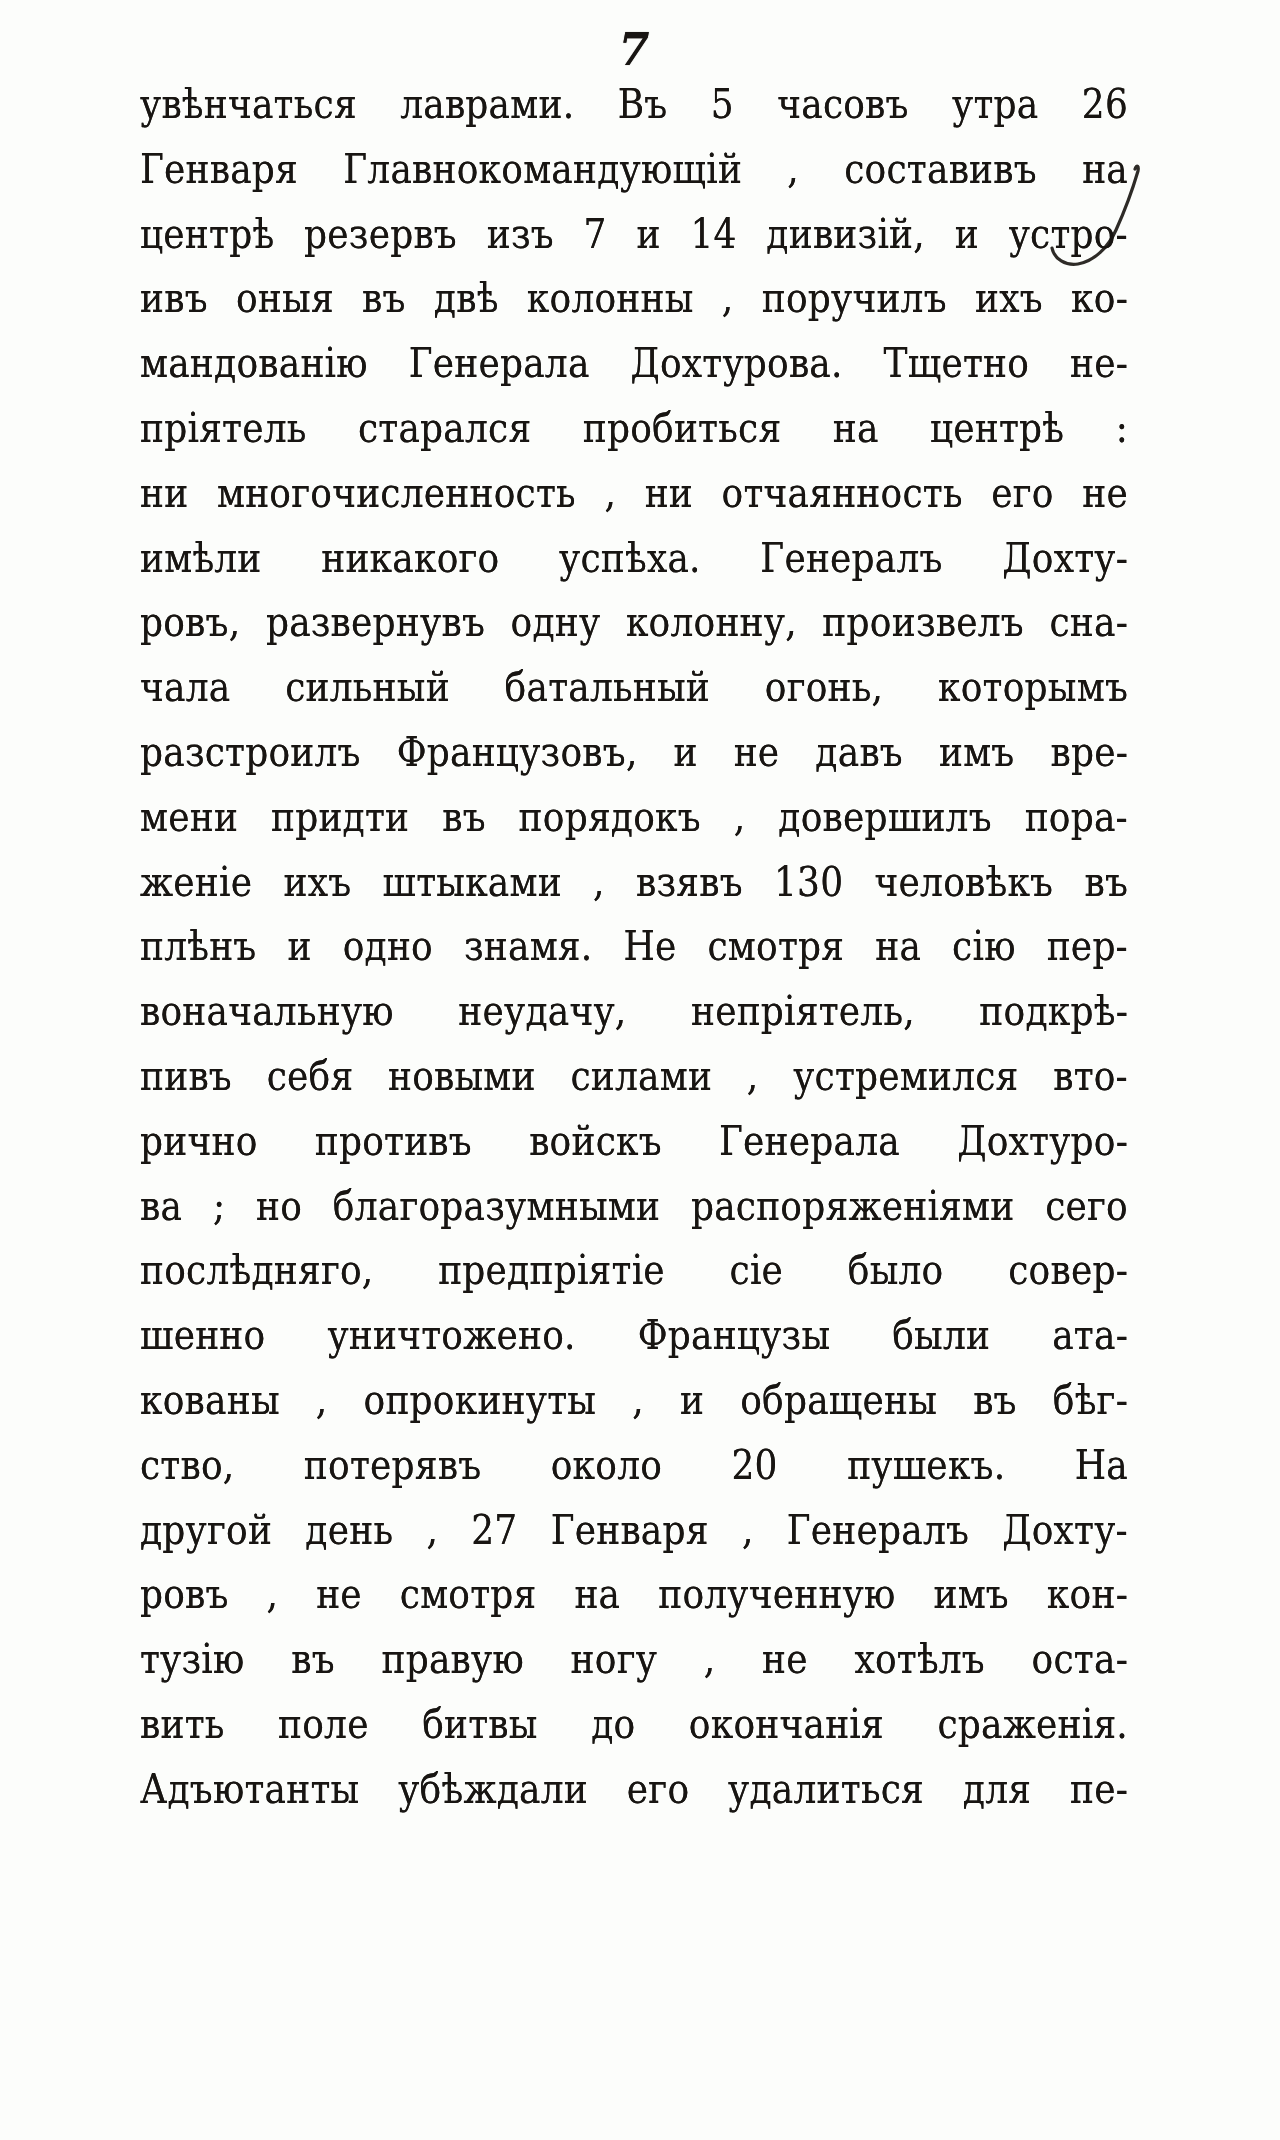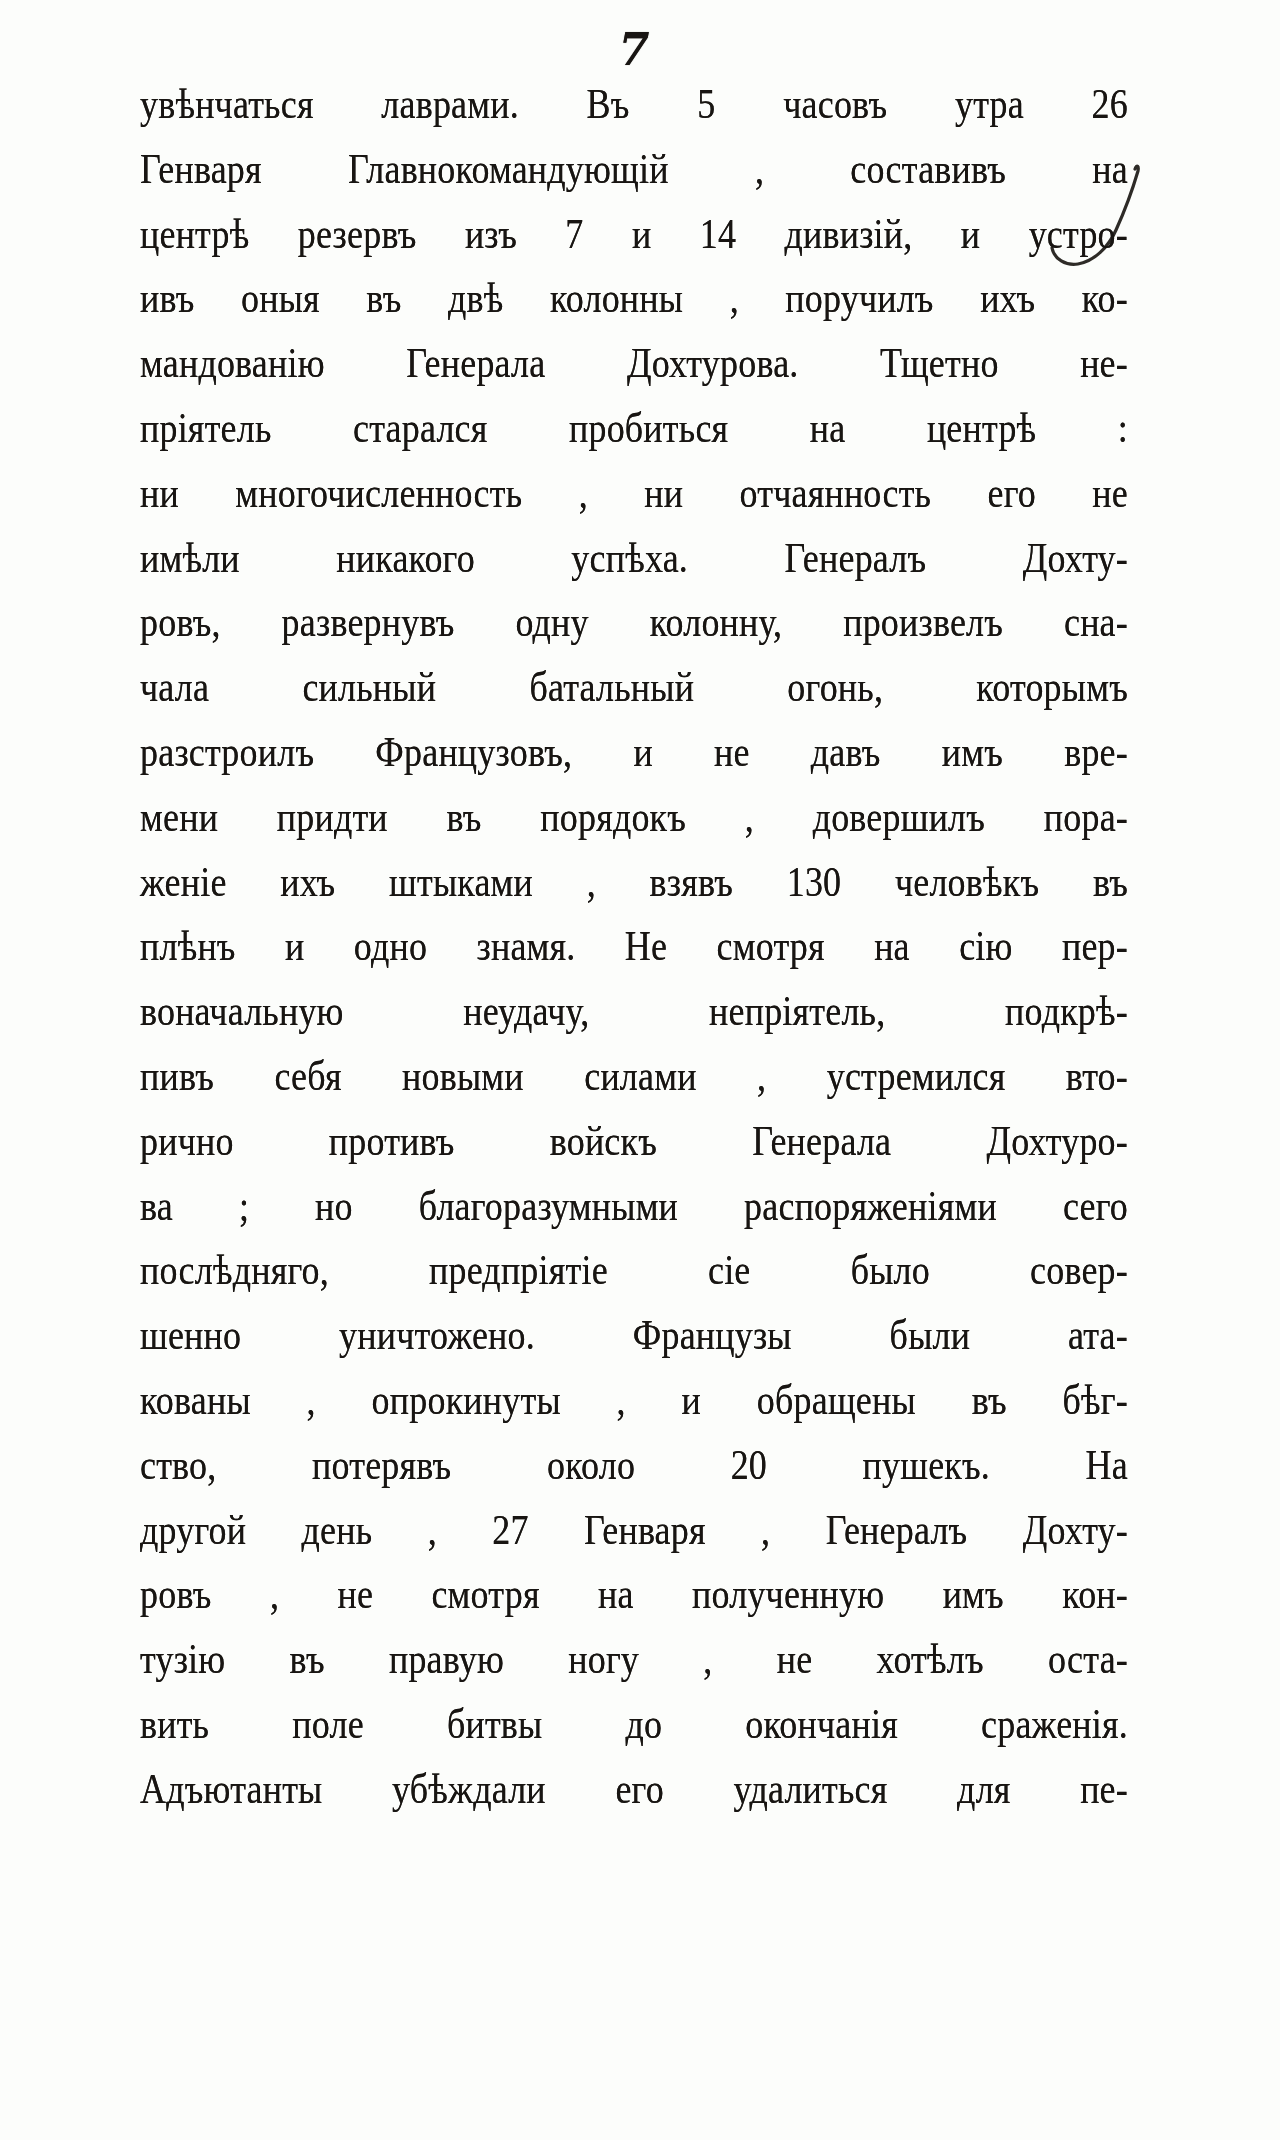--- a/index.html
+++ b/index.html
@@ -22,21 +22,20 @@
     font-size: 44px;
     font-weight: bold;
     font-style: italic;
     text-shadow: 0 0 0.7px rgba(24,21,18,0.9);
   }
   .text-block {
     position: absolute;
     left: 140px;
     top: 72px;
     width: 988px;
-    font-family: Liberation Serif, serif;
   }
   .line {
     height: 64.8px;
     line-height: 64.8px;
     font-size: 36px;
     text-align: justify;
     text-align-last: justify;
     -moz-text-align-last: justify;
     transform: scaleY(1.16);
     transform-origin: 50% 50%;

